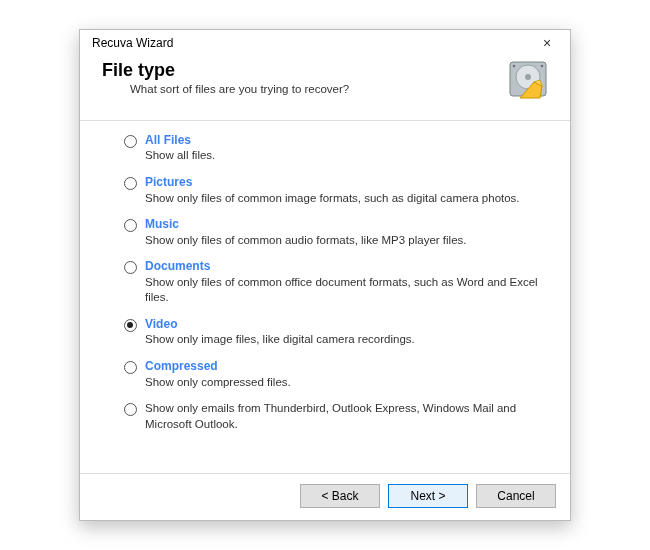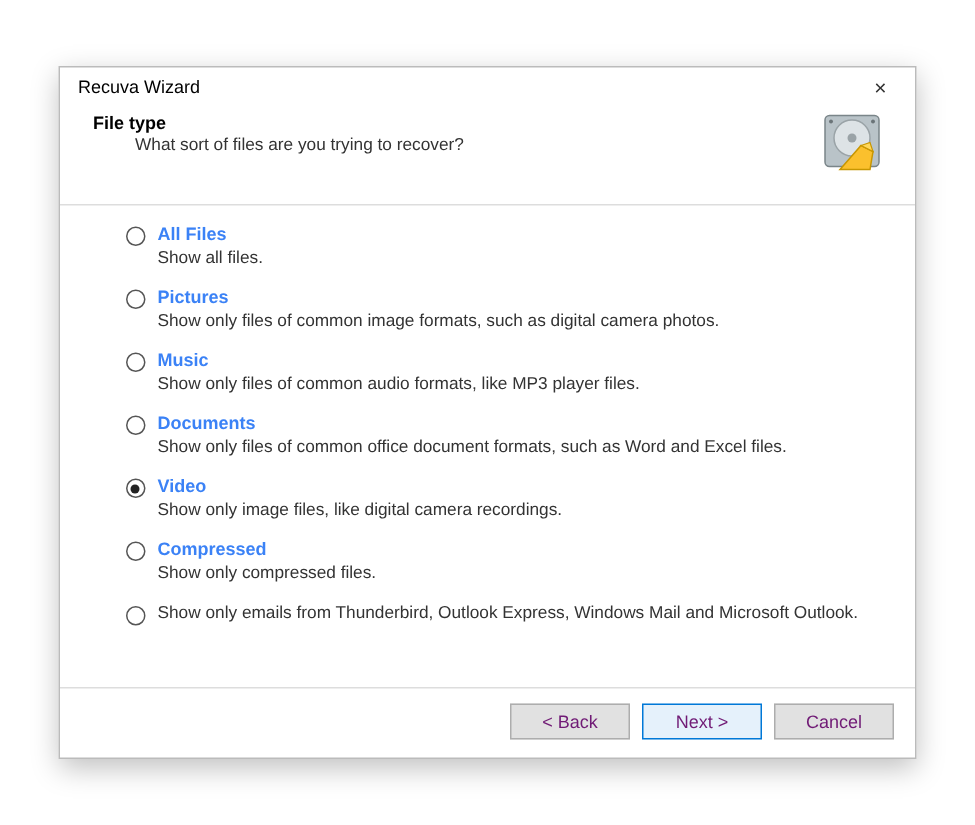--- a/index.html
+++ b/index.html
@@ -10,21 +10,21 @@
     body {
       font-family: "Segoe UI", Tahoma, sans-serif;
       background: #fff;
       width: 650px;
       height: 550px;
       display: flex;
       align-items: center;
       justify-content: center;
     }
     .dialog {
-      width: 572px;
+      width: 492px;
       background: #fff;
       border: 1px solid #bbb;
       box-shadow: 0 6px 18px rgba(0,0,0,0.25);
       position: relative;
     }
     .titlebar {
       display: flex;
       align-items: center;
       justify-content: space-between;
       padding: 6px 8px 4px 12px;
@@ -39,21 +39,21 @@
       line-height: 1;
       color: #333;
     }
     .header {
       padding: 6px 18px 6px 28px;
       display: flex;
       justify-content: space-between;
       align-items: flex-start;
     }
     .header-text h1 {
-      font-size: 12px;
+      font-size: 18px;
       font-weight: bold;
       color: #000;
       margin-bottom: 2px;
       margin-left: -6px;
     }
     .header-text p {
       font-size: 11.5px;
       color: #333;
       margin-left: 22px;
     }
@@ -120,21 +120,21 @@
       margin-top: 20px;
     }
     .btn {
       min-width: 80px;
       padding: 4px 12px;
       font-size: 12px;
       font-family: inherit;
       background: #e1e1e1;
       border: 1px solid #adadad;
       cursor: pointer;
-      color: #701a75;
+      color: #000000;
     }
     .btn.default {
       border: 1.5px solid #0078d7;
       background: #e5f1fb;
     }
   </style>
 </head>
 <body>
 
 <div class="dialog">

